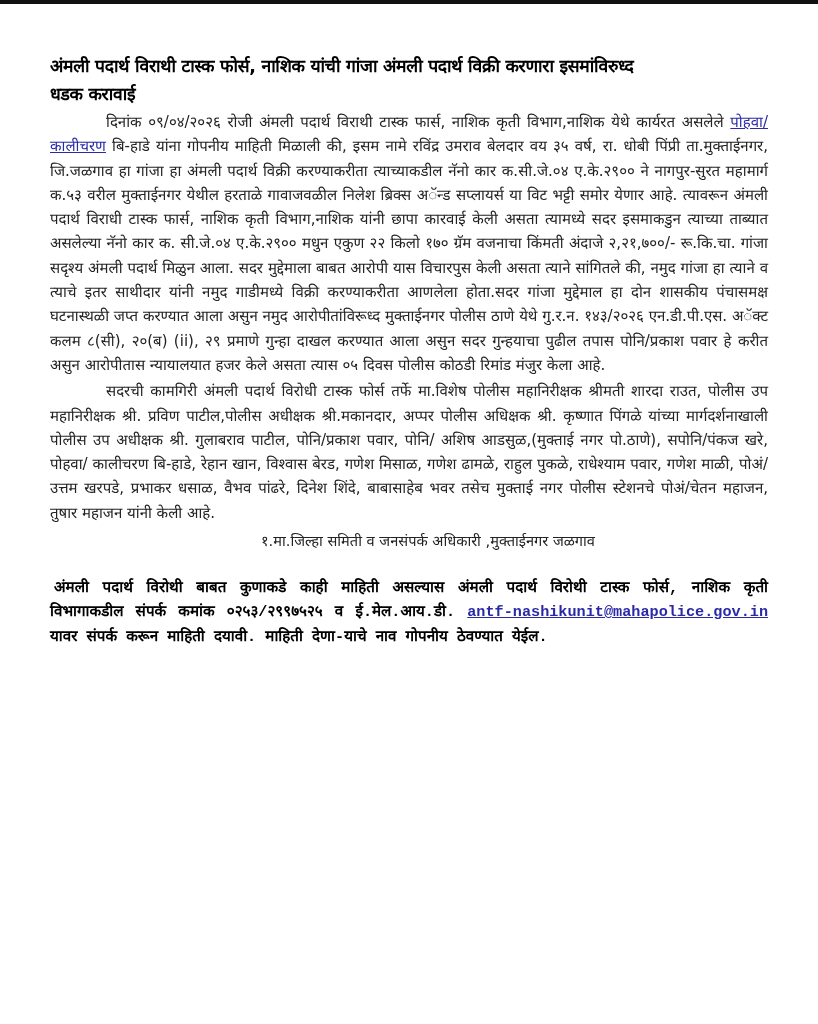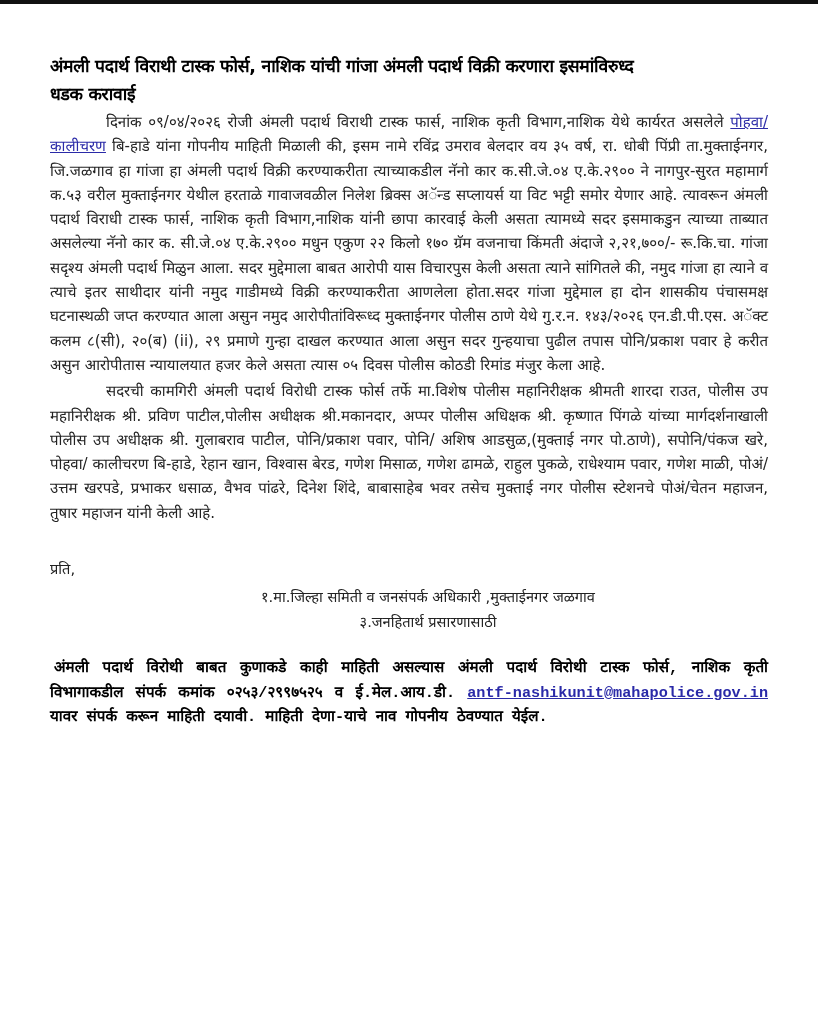--- a/index.html
+++ b/index.html
@@ -39,20 +39,18 @@
 <div class="page">
   <h1 class="title">
     <span>अंमली पदार्थ विराथी टास्क फोर्स, नाशिक यांची गांजा अंमली पदार्थ विक्री करणारा इसमांविरुध्द</span><br>
     <span>धडक करावाई</span>
   </h1>
 
   <p class="para"><span>दिनांक ०९/०४/२०२६ रोजी अंमली पदार्थ विराथी टास्क फार्स, नाशिक कृती विभाग,नाशिक येथे कार्यरत असलेले </span><a>पोहवा/कालीचरण</a><span> बि-हाडे यांना गोपनीय माहिती मिळाली की, इसम नामे रविंद्र उमराव बेलदार वय ३५ वर्ष, रा. धोबी पिंप्री ता.मुक्ताईनगर, जि.जळगाव हा गांजा हा अंमली पदार्थ विक्री करण्याकरीता त्याच्याकडील नॅनो कार क.सी.जे.०४ ए.के.२९०० ने नागपुर-सुरत महामार्ग क.५३ वरील मुक्ताईनगर येथील हरताळे गावाजवळील निलेश ब्रिक्स अॅन्ड सप्लायर्स या विट भट्टी समोर येणार आहे. त्यावरून अंमली पदार्थ विराधी टास्क फार्स, नाशिक कृती विभाग,नाशिक यांनी छापा कारवाई केली असता त्यामध्ये सदर इसमाकडुन त्याच्या ताब्यात असलेल्या नॅनो कार क. सी.जे.०४ ए.के.२९०० मधुन एकुण २२ किलो १७० ग्रॅम वजनाचा किंमती अंदाजे २,२१,७००/- रू.कि.चा. गांजा सदृश्य अंमली पदार्थ मिळुन आला. सदर मुद्देमाला बाबत आरोपी यास विचारपुस केली असता त्याने सांगितले की, नमुद गांजा हा त्याने व त्याचे इतर साथीदार यांनी नमुद गाडीमध्ये विक्री करण्याकरीता आणलेला होता.सदर गांजा मुद्देमाल हा दोन शासकीय पंचासमक्ष घटनास्थळी जप्त करण्यात आला असुन नमुद आरोपीतांविरूध्द मुक्ताईनगर पोलीस ठाणे येथे गु.र.न. १४३/२०२६ एन.डी.पी.एस. अॅक्ट कलम ८(सी), २०(ब) (ii), २९ प्रमाणे गुन्हा दाखल करण्यात आला असुन सदर गुन्हयाचा पुढील तपास पोनि/प्रकाश पवार हे करीत असुन आरोपीतास न्यायालयात हजर केले असता त्यास ०५ दिवस पोलीस कोठडी रिमांड मंजुर केला आहे.</span></p>
 
   <p class="para para2">सदरची कामगिरी अंमली पदार्थ विरोधी टास्क फोर्स तर्फे मा.विशेष पोलीस महानिरीक्षक श्रीमती शारदा राउत, पोलीस उप महानिरीक्षक श्री. प्रविण पाटील,पोलीस अधीक्षक श्री.मकानदार, अप्पर पोलीस अधिक्षक श्री. कृष्णात पिंगळे यांच्या मार्गदर्शनाखाली पोलीस उप अधीक्षक श्री. गुलाबराव पाटील, पोनि/प्रकाश पवार, पोनि/ अशिष आडसुळ,(मुक्ताई नगर पो.ठाणे), सपोनि/पंकज खरे, पोहवा/ कालीचरण बि-हाडे, रेहान खान, विश्वास बेरड, गणेश मिसाळ, गणेश ढामळे, राहुल पुकळे, राधेश्याम पवार, गणेश माळी, पोअं/ उत्तम खरपडे, प्रभाकर धसाळ, वैभव पांढरे, दिनेश शिंदे, बाबासाहेब भवर तसेच मुक्ताई नगर पोलीस स्टेशनचे पोअं/चेतन महाजन, तुषार महाजन यांनी केली आहे.</p>
 
-  <p class="prati">प्रति,</p>
   <ul class="recips">
     <li>१.मा.जिल्हा समिती व जनसंपर्क अधिकारी ,मुक्ताईनगर जळगाव</li>
-    <li>३.जनहितार्थ प्रसारणासाठी</li>
   </ul>
 
   <p class="contact"><span>अंमली पदार्थ विरोथी बाबत कुणाकडे काही माहिती असल्यास अंमली पदार्थ विरोथी टास्क फोर्स, नाशिक कृती विभागाकडील संपर्क कमांक ०२५३/२९९७५२५ व ई.मेल.आय.डी. </span><a>antf-nashikunit@mahapolice.gov.in</a><span> यावर संपर्क करून माहिती दयावी. माहिती देणा-याचे नाव गोपनीय ठेवण्यात येईल.</span></p>
 </div>
 
 </body></html>

